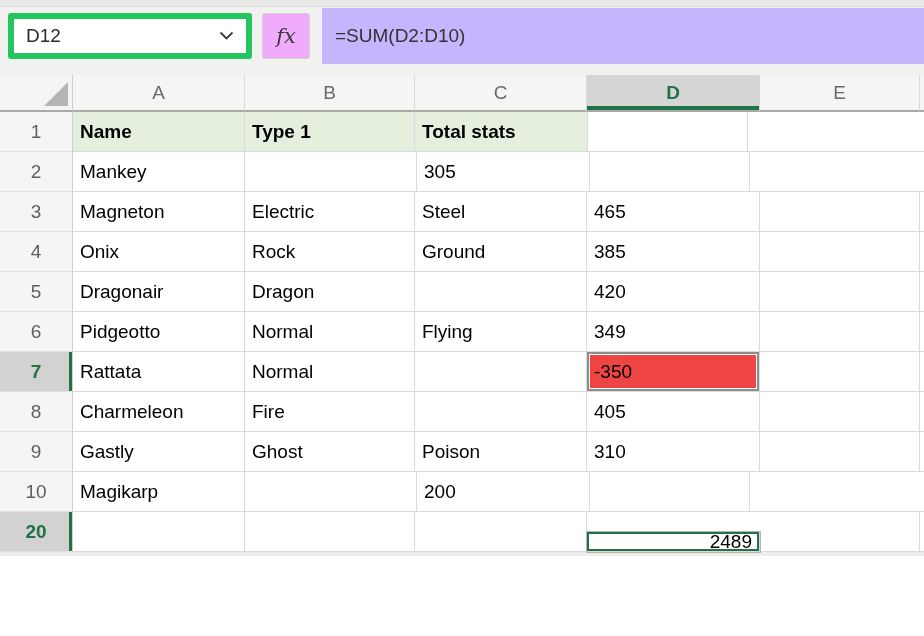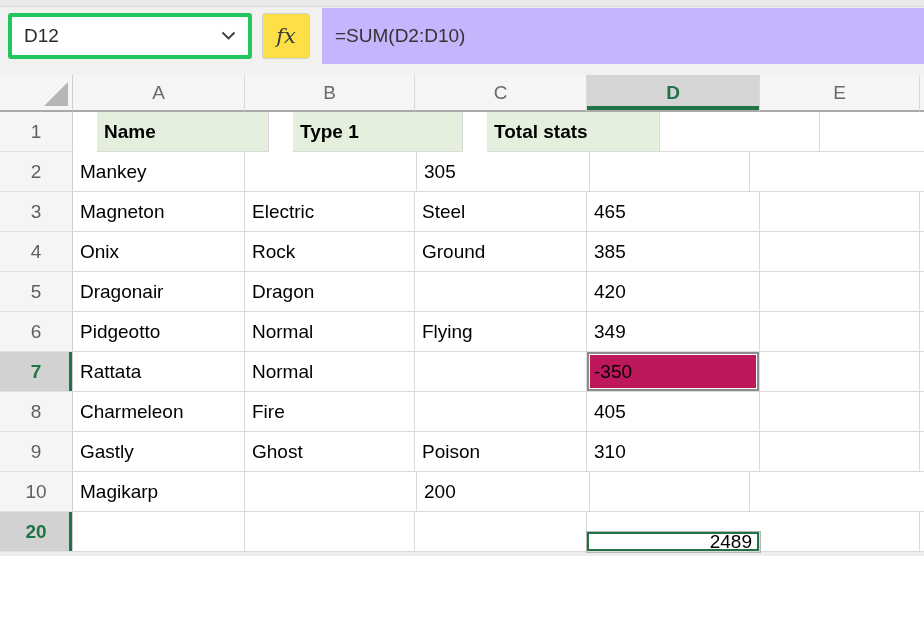--- a/index.html
+++ b/index.html
@@ -8,28 +8,28 @@
     font-family:"Liberation Sans",sans-serif;
     -webkit-font-smoothing:antialiased;
   }
   *{box-sizing:border-box;}
 
   
   .chrome{position:relative;height:75px;background:#f1f1ef;}
   .chrome-topstrip{position:absolute;top:0;left:0;right:0;height:7px;background:#e9e9e8;border-bottom:1px solid #dadada;}
   .name-box{
     position:absolute;left:8px;top:13px;width:244px;height:46px;
-    background:#fff;border:4px solid #22c55e;border-radius:3px;
+    background:#fff;border:6px solid #22c55e;border-radius:3px;
     display:flex;align-items:center;padding:0 12px;font-size:19px;color:#2b2b2b;
   }
   .name-box .val{flex:1;}
   .chev{display:flex;align-items:center;}
   .fx-box{
     position:absolute;left:262px;top:13px;width:48px;height:46px;
-    background:#fde047;border:1px solid #d2d2d2;border-radius:3px;
+    background:#f0abfc;border:1px solid #d2d2d2;border-radius:3px;
     display:flex;align-items:center;justify-content:center;
     font-family:"DejaVu Serif",serif;font-style:italic;font-size:21px;color:#3a3a3a;
   }
   .formula-bar{
     position:absolute;left:322px;top:8px;right:0;height:56px;background:#c4b5fd;
     display:flex;align-items:center;padding-left:13px;font-size:19px;color:#333;
   }
 
   
   .sheet{position:relative;background:#fff;}
@@ -56,23 +56,23 @@
   }
   .rh.sel{background:#d2d2d2;color:#217346;font-weight:bold;box-shadow:inset -3px 0 0 #217346;}
 
   .c{
     background:#fff;border-right:1px solid #dadada;border-bottom:1px solid #dadada;
     display:flex;align-items:center;padding-left:7px;font-size:19px;color:#000;
     white-space:nowrap;
   }
   .w-a{width:172px;} .w-b{width:170px;} .w-c{width:172px;} .w-d{width:173px;} .w-e{width:160px;}
   .c.green{background:#e5efdd;}
-  .c.b{font-weight:bold;margin-left:24px;}
+  .c.b{font-weight:bold;}
   .c.gray-sel{
-    background:#be185d;position:relative;z-index:2;
+    background:#ef4444;position:relative;z-index:2;
     box-shadow:inset 0 0 0 2px #8d8d8d, inset 0 0 0 3px #ffffff;
   }
   .c.active{
     position:relative;z-index:3;justify-content:flex-end;padding-right:7px;
     box-shadow:inset 0 0 0 2px #217346, 0 0 0 1px #b5b5b5;
     margin-top:20px;
   }
   .f{flex:1;background:#fff;border-bottom:1px solid #dadada;}
   .fh{flex:1;background:#f5f5f3;border-bottom:2px solid #a9a9a9;}
   .strip{height:4px;background:#ededeb;}

